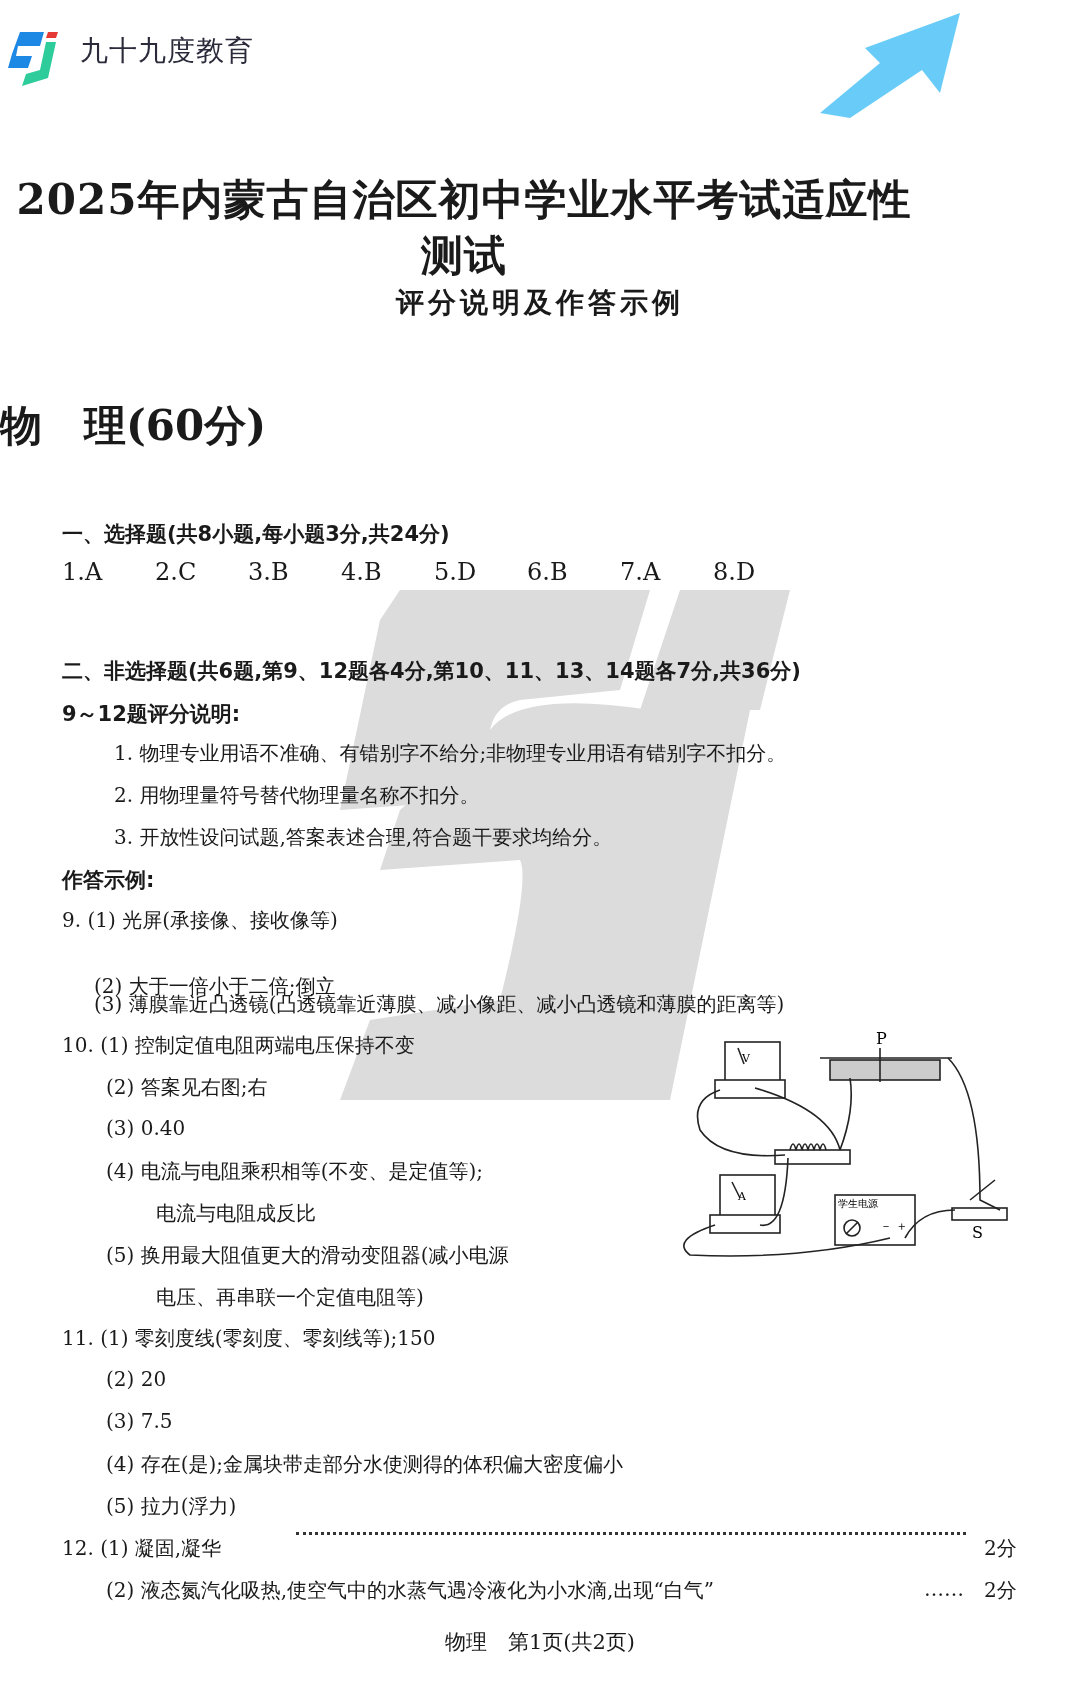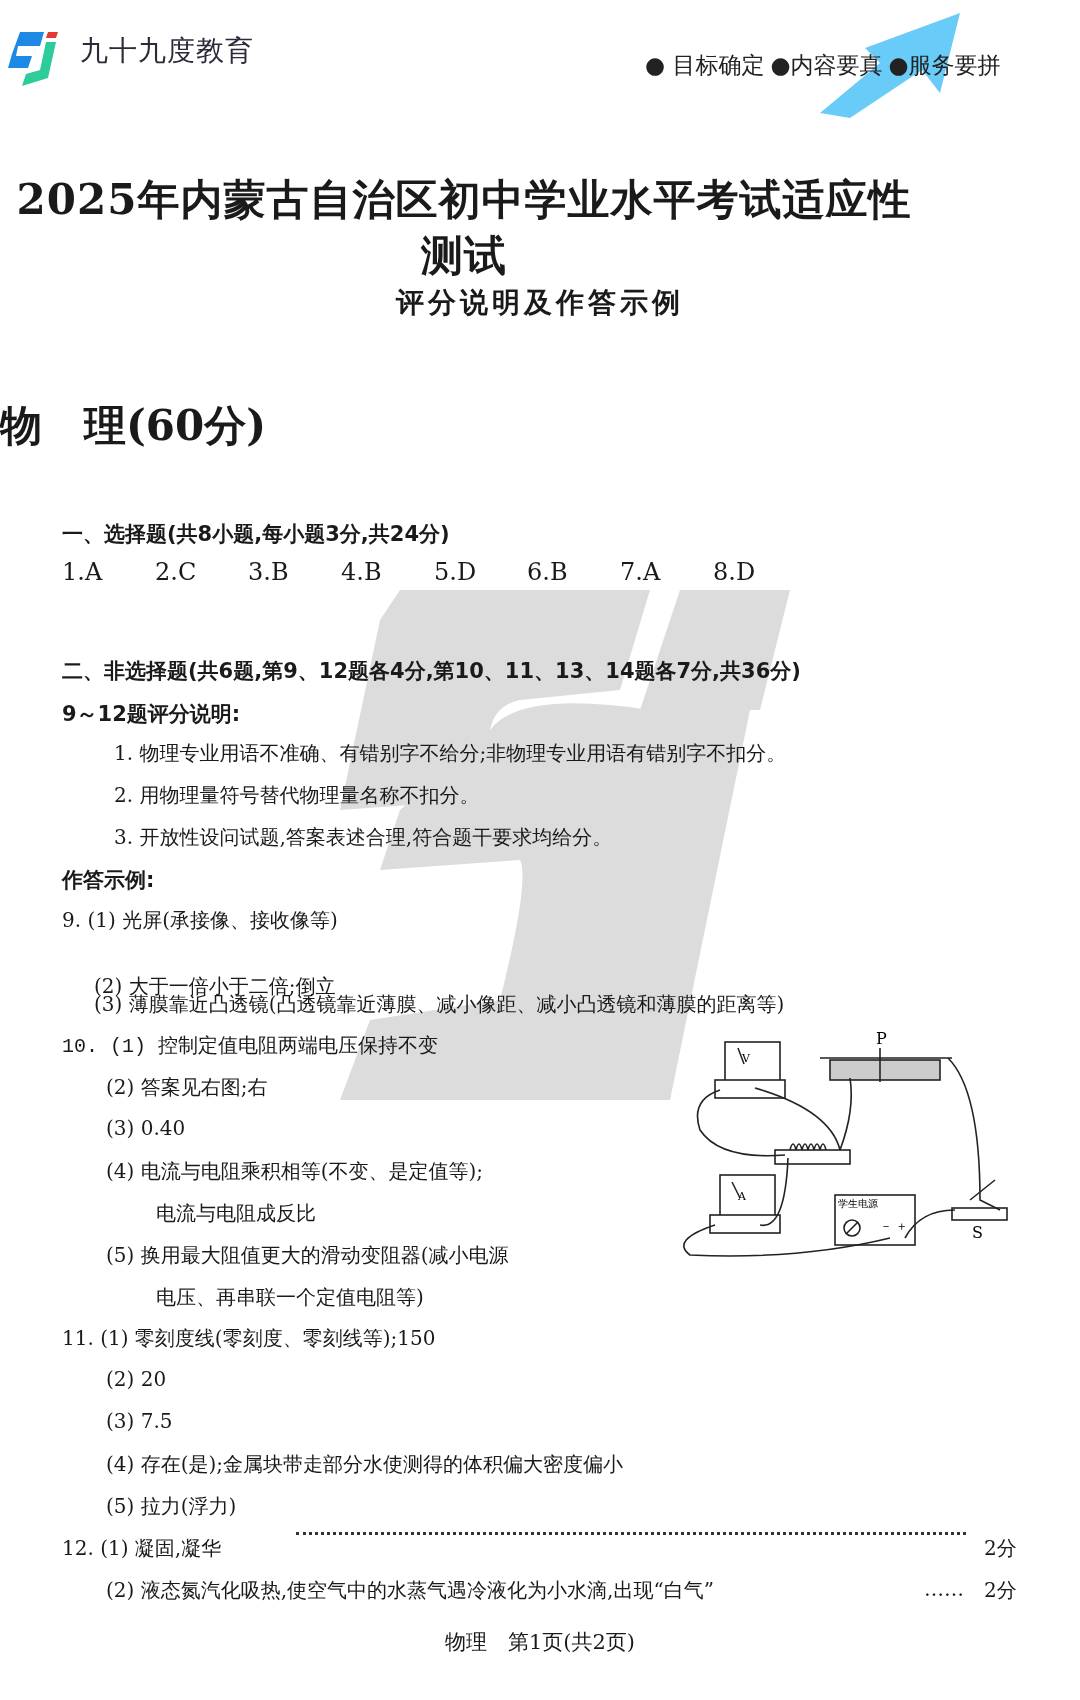--- a/index.html
+++ b/index.html
@@ -38,23 +38,20 @@
 <div class="header">
   <svg class="logo-mark" viewBox="0 0 52 62">
     <polygon points="12,4 36,4 32,18 10,18 8,28 24,28 20,40 0,40 4,26" fill="#1e88e5"></polygon>
     <polygon points="40,4 50,4 48,10 38,10" fill="#e53935"></polygon>
     <polygon points="38,14 48,14 40,50 14,58 18,46 32,42" fill="#2ecc9a"></polygon>
   </svg>
   <div class="brand">九十九度教育</div>
   <svg class="arrow" viewBox="0 0 170 110">
     <path d="M10 105 L70 55 L55 40 L150 5 L130 85 L112 62 L40 110 Z" fill="#4fc3f7" opacity="0.85"></path>
   </svg>
-  <div class="slogan">
-    <span>● 目标确定</span><span>●内容要真</span><span>●服务要拼</span>
-  </div>
 </div>
 
 <svg class="watermark" viewBox="0 0 480 520">
   <path d="M80 10 L330 10 L300 110 L200 120 Q175 125 170 150 L160 220 L20 230 L60 40 Z" fill="#dcdcdc"></path>
   <path d="M360 10 L470 10 L440 130 L320 130 Z" fill="#dcdcdc"></path>
   <path d="M170 150 Q200 110 330 130 L430 130 L350 520 L20 520 L50 440 L180 420 Q210 300 200 280 L60 290 L80 230 Z" fill="#dcdcdc"></path>
 </svg>
 
 <div class="content">
   <div class="t1">2025年内蒙古自治区初中学业水平考试适应性测试</div>
@@ -70,21 +67,21 @@
   <div class="line b" style="top:700px;left:62px;">9～12题评分说明:</div>
   <div class="line" style="top:740px;left:114px;">1. 物理专业用语不准确、有错别字不给分;非物理专业用语有错别字不扣分。</div>
   <div class="line" style="top:782px;left:114px;">2. 用物理量符号替代物理量名称不扣分。</div>
   <div class="line" style="top:824px;left:114px;">3. 开放性设问试题,答案表述合理,符合题干要求均给分。</div>
   <div class="line b" style="top:866px;left:62px;">作答示例:</div>
 
   <div class="line" style="top:907px;left:62px;">9. (1) 光屏(承接像、接收像等)</div>
   <div class="line" style="top:949px;left:94px;margin-top:24px;">(2) 大于一倍小于二倍;倒立</div>
   <div class="line" style="top:991px;left:94px;">(3) 薄膜靠近凸透镜(凸透镜靠近薄膜、减小像距、减小凸透镜和薄膜的距离等)</div>
 
-  <div class="line" style="top:1032px;left:62px;font-family:Liberation Mono, monospace;">10. (1) 控制定值电阻两端电压保持不变</div>
+  <div class="line" style="top:1032px;left:62px;">10. (1) 控制定值电阻两端电压保持不变</div>
   <div class="line" style="top:1074px;left:106px;">(2) 答案见右图;右</div>
   <div class="line" style="top:1116px;left:106px;">(3) 0.40</div>
   <div class="line" style="top:1158px;left:106px;">(4) 电流与电阻乘积相等(不变、是定值等);</div>
   <div class="line" style="top:1200px;left:156px;">电流与电阻成反比</div>
   <div class="line" style="top:1242px;left:106px;">(5) 换用最大阻值更大的滑动变阻器(减小电源</div>
   <div class="line" style="top:1284px;left:156px;">电压、再串联一个定值电阻等)</div>
 
   <svg class="figure" viewBox="0 0 350 230">
     <g stroke="#222" stroke-width="1.6" fill="none">
 

